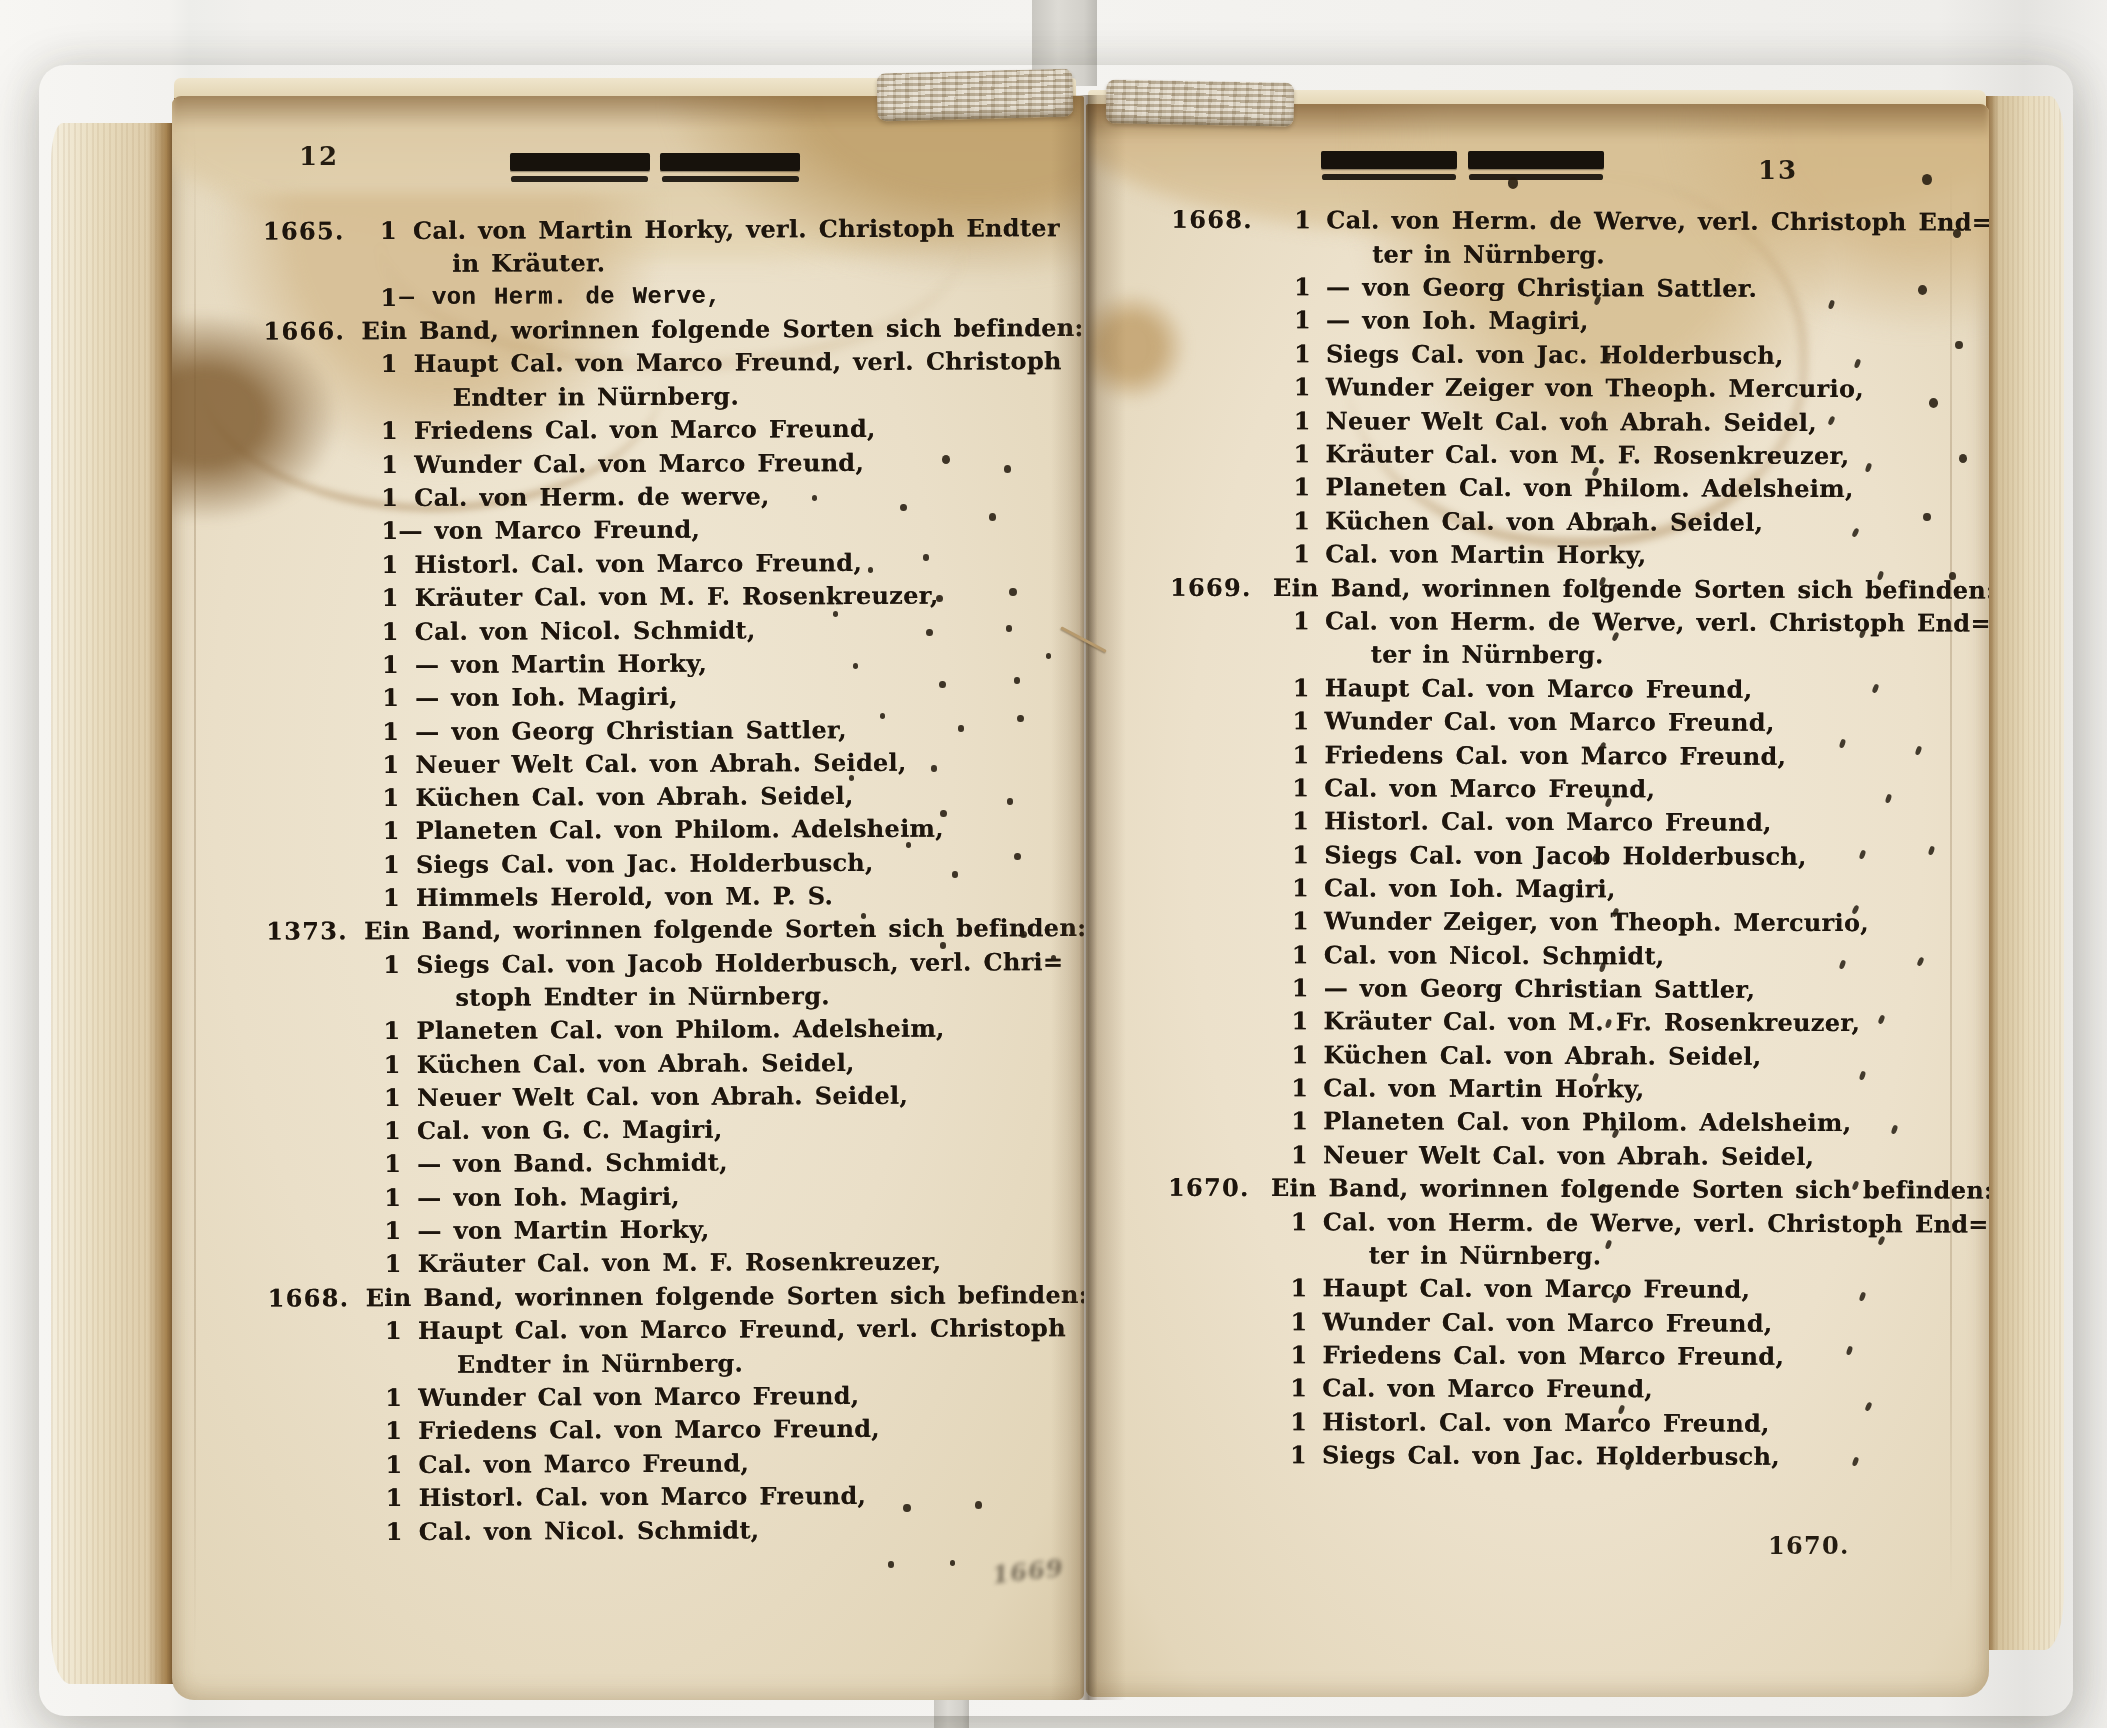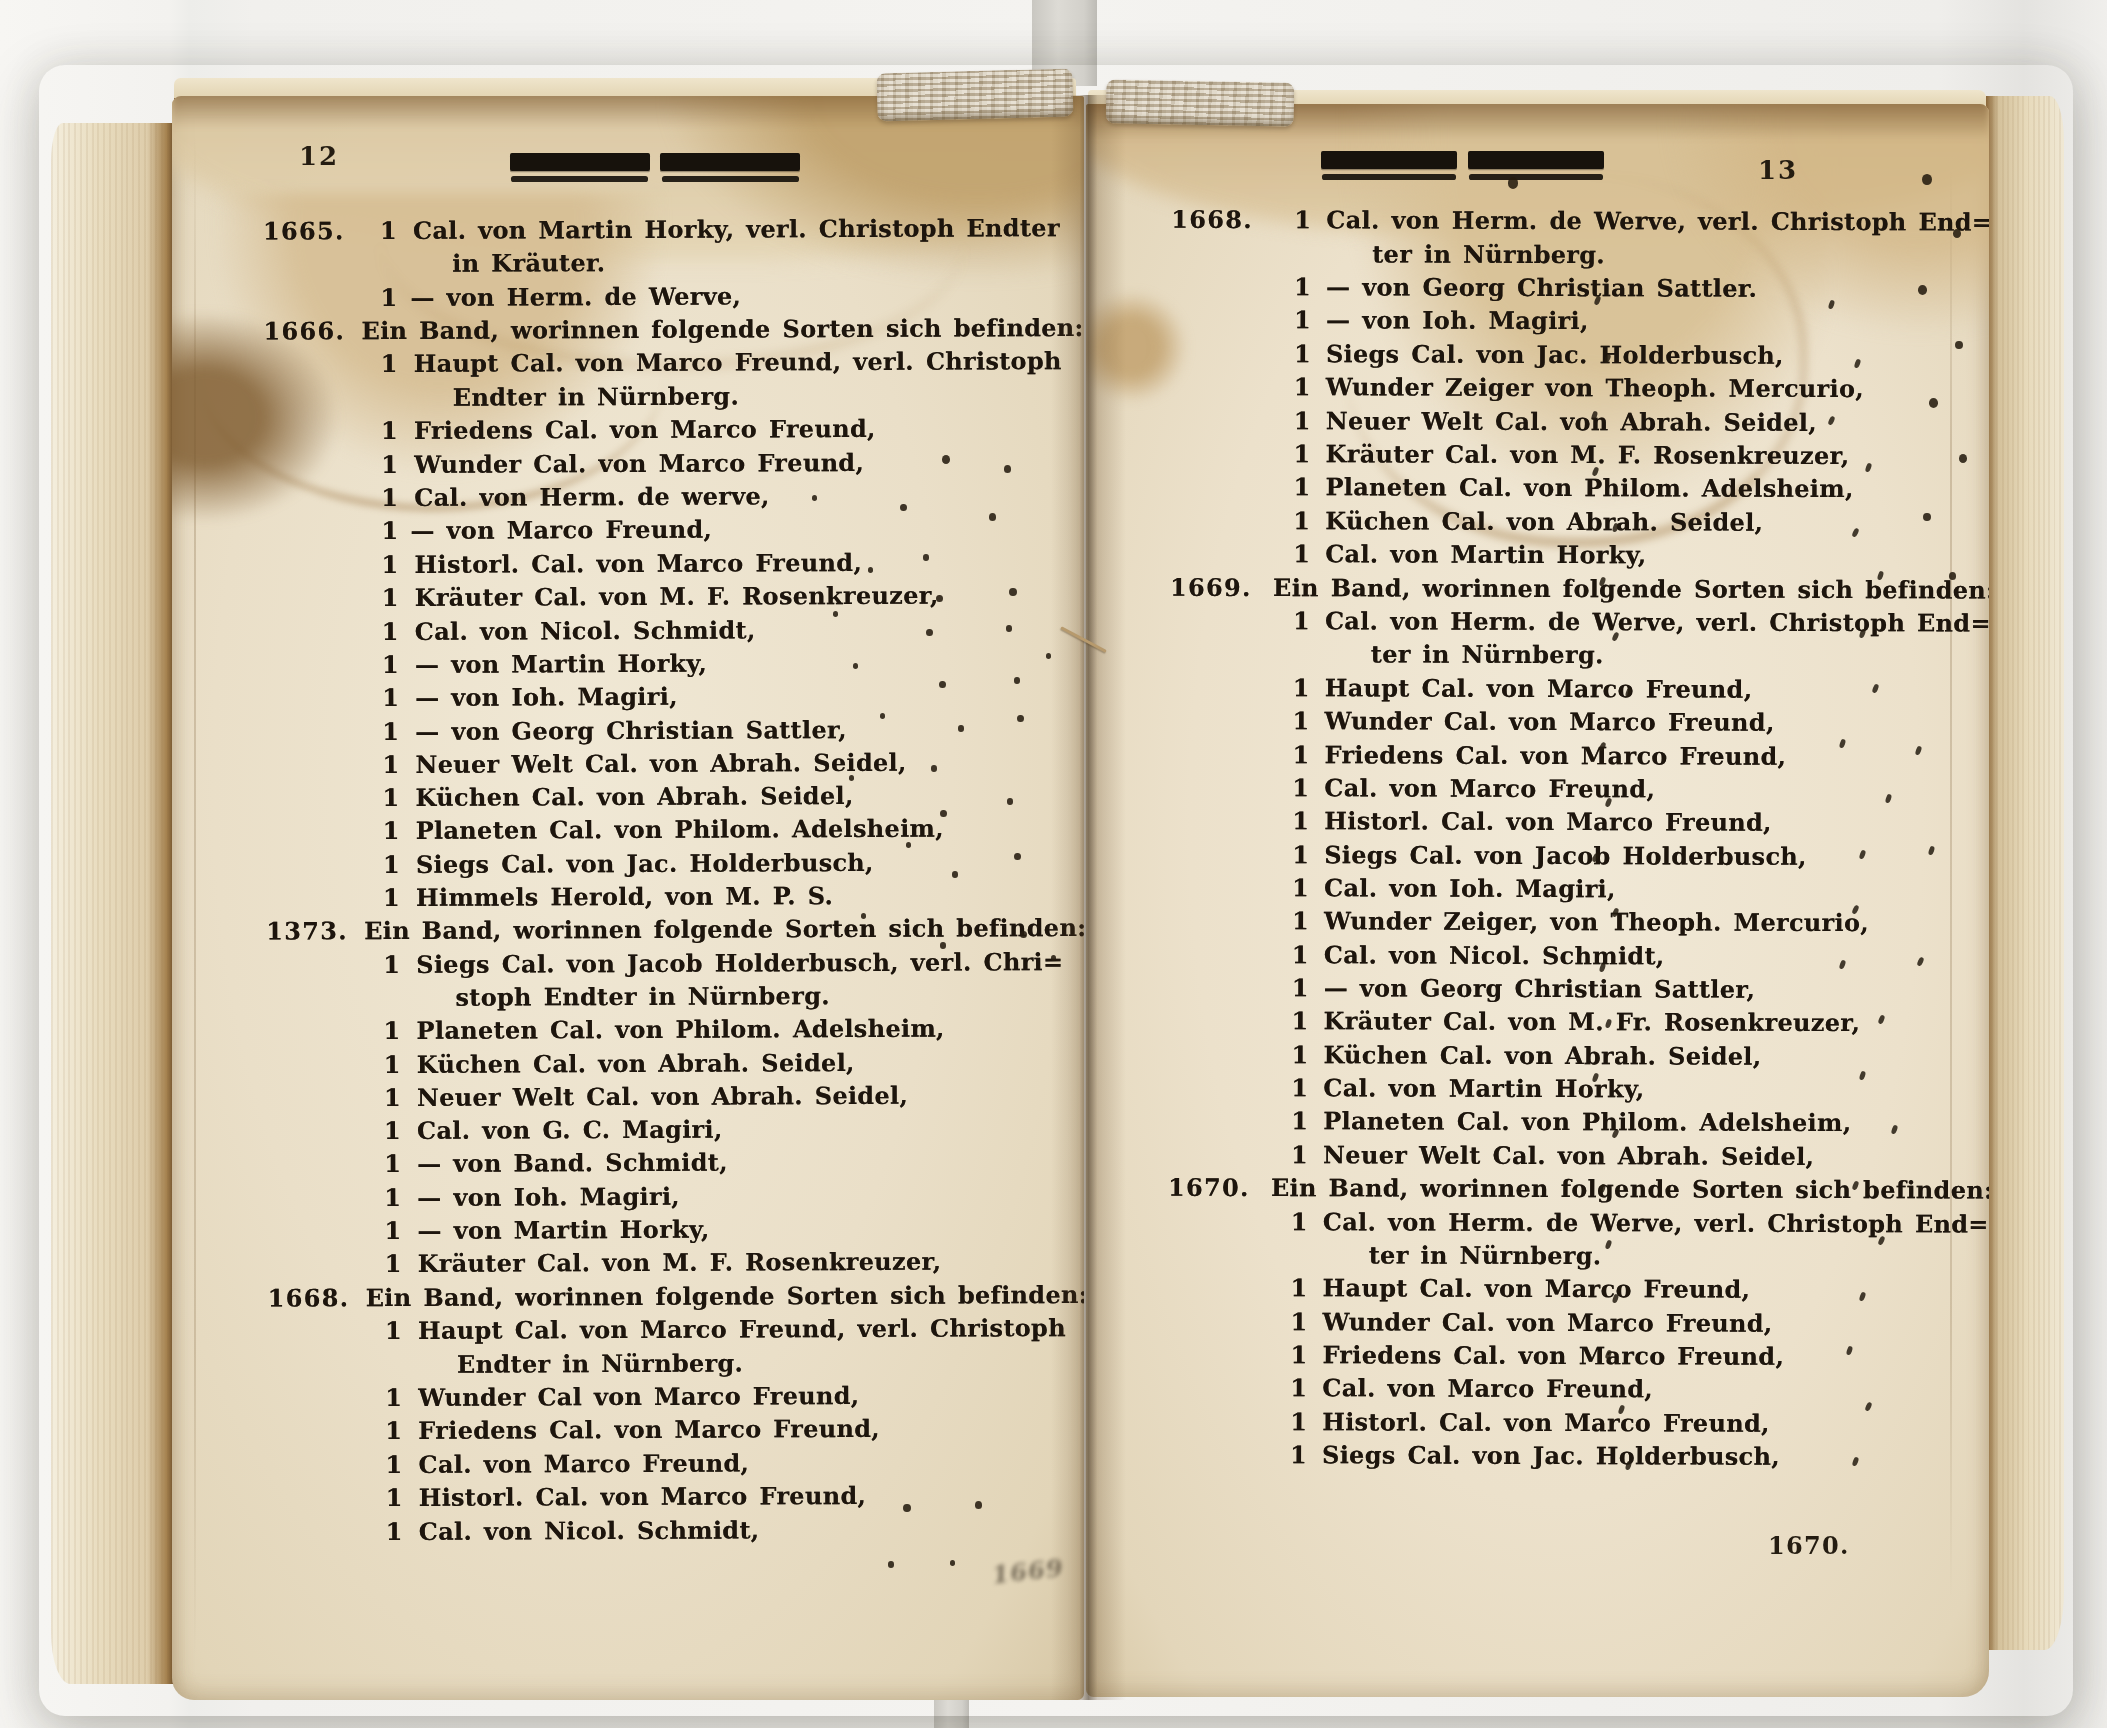--- a/index.html
+++ b/index.html
@@ -130,21 +130,21 @@
         <div class="line" style="top: 118px;">
           <span class="year" style="left: 94px;">1665.</span>
           <span class="num" style="left: 211px;">1</span>
           <span class="txt" style="left: 244px;">Cal. von Martin Horky, verl. Christoph Endter</span>
         </div>
         <div class="line" style="top: 151px;">
           <span class="txt" style="left: 283px;">in Kräuter.</span>
         </div>
         <div class="line" style="top: 185px;">
           <span class="num" style="left: 211px;">1</span>
-          <span class="txt" style="left: 241px;">— von Herm. de Werve,</span>
+          <span class="txt" style="left: 230px; font-family: Liberation Mono, monospace;">— von Herm. de Werve,</span>
         </div>
         <div class="line" style="top: 218px;">
           <span class="year" style="left: 94px;">1666.</span>
           <span class="txt" style="left: 192px;">Ein Band, worinnen folgende Sorten sich befinden:</span>
         </div>
         <div class="line" style="top: 251px;">
           <span class="num" style="left: 211px;">1</span>
           <span class="txt" style="left: 244px;">Haupt Cal. von Marco Freund, verl. Christoph</span>
         </div>
         <div class="line" style="top: 285px;">
@@ -157,21 +157,21 @@
         <div class="line" style="top: 352px;">
           <span class="num" style="left: 211px;">1</span>
           <span class="txt" style="left: 244px;">Wunder Cal. von Marco Freund,</span>
         </div>
         <div class="line" style="top: 385px;">
           <span class="num" style="left: 211px;">1</span>
           <span class="txt" style="left: 244px;">Cal. von Herm. de werve,</span>
         </div>
         <div class="line" style="top: 418px;">
           <span class="num" style="left: 211px;">1</span>
-          <span class="txt" style="left: 240px;">— von Marco Freund,</span>
+          <span class="txt" style="left: 228px;">— von Marco Freund,</span>
         </div>
         <div class="line" style="top: 452px;">
           <span class="num" style="left: 211px;">1</span>
           <span class="txt" style="left: 244px;">Historl. Cal. von Marco Freund,</span>
         </div>
         <div class="line" style="top: 485px;">
           <span class="num" style="left: 211px;">1</span>
           <span class="txt" style="left: 244px;">Kräuter Cal. von M. F. Rosenkreuzer,</span>
         </div>
         <div class="line" style="top: 519px;">

